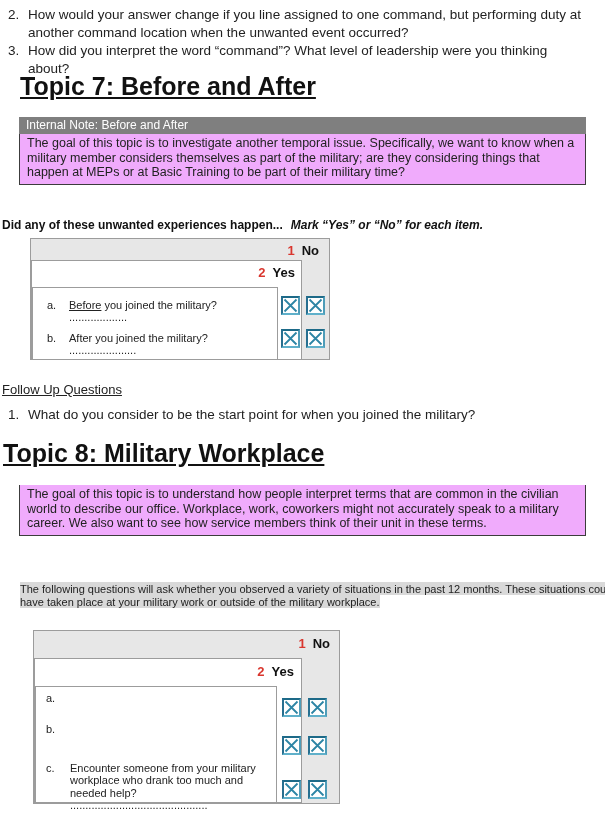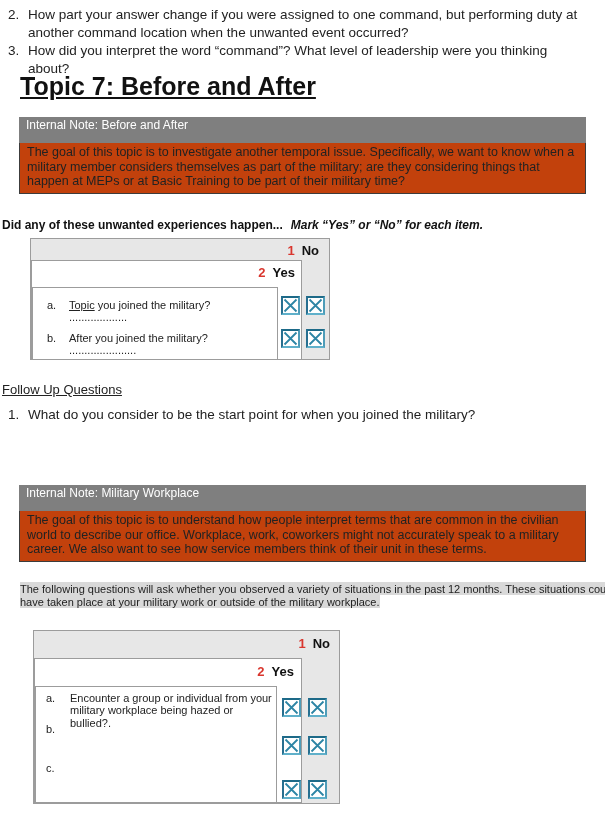--- a/index.html
+++ b/index.html
@@ -15,24 +15,24 @@
   .olist .txt { flex:1; }
   
   .topic-heading {
     font-size:25px; font-weight:700; letter-spacing:0px;
     text-decoration:underline; color:#111; white-space:nowrap;
   }
   
   .note { width:567px; }
   .note-header {
     background:#7f7f7f; color:#ffffff; font-size:12px; line-height:15px;
-    padding:1px 7px 10px 7px;
+    padding:1px 7px 1px 7px;
   }
   .note-body {
-    background:#c2410c; border:1px solid #3c3c3c; border-top:none;
+    background:#f0abfc; border:1px solid #3c3c3c; border-top:none;
     font-size:12.5px; line-height:14.6px; padding:2px 7px 4px 7px; color:#222;
   }
   
   .stem { font-size:12px; font-weight:700; color:#111; white-space:nowrap; }
   .stem .instr { font-style:italic; margin-left:8px; }
   
   .gridbox { border:1px solid #9c9c9c; }
   .graybox { background:#e7e7e7; }
   .whitebox { background:#ffffff; }
   .col-label { position:absolute; font-size:13px; font-weight:700; color:#111; white-space:nowrap; }
@@ -54,21 +54,21 @@
   .intro { font-size:11px; line-height:13px; color:#222; width:601px; }
   .intro span { background:#d9d9d9; padding:0.5px 0; }
 </style>
 </head>
 <body>
 
 <div id="page">
 
   <div class="abs olist" style="left:8px; top:6px; width:575px;">
     <span class="num">2.</span>
-    <span class="txt">How part your answer change if you were assigned to one command, but performing duty at another command location when the unwanted event occurred?</span>
+    <span class="txt">How would your answer change if you line assigned to one command, but performing duty at another command location when the unwanted event occurred?</span>
   </div>
   <div class="abs olist" style="left:8px; top:42px; width:575px;">
     <span class="num">3.</span>
     <span class="txt">How did you interpret the word “command”? What level of leadership were you thinking about?</span>
   </div>
 
   <div class="abs topic-heading" style="left:20px; top:72px;">Topic 7: Before and After</div>
 
   <div class="abs note" style="left:19px; top:117px;">
     <div class="note-header">Internal Note: Before and After</div>
@@ -85,21 +85,21 @@
     </div>
   </div>
   <div class="abs gridbox whitebox" style="left:31px; top:260px; width:271px; height:100px;">
     <div class="col-label" style="top:4px; right:6px;">
       <span class="rn">2</span><span>Yes</span>
     </div>
   </div>
   <div class="abs gridbox whitebox" style="left:32px; top:287px; width:246px; height:73px;">
     <div class="grow" style="top:11px; left:14px; width:222px;">
       <span class="letter" style="width:22px;">a.</span>
-      <span class="gtxt"><span class="u">Topic</span><span> you joined the military? ...................</span></span>
+      <span class="gtxt"><span class="u">Before</span><span> you joined the military? ...................</span></span>
     </div>
     <div class="grow" style="top:44px; left:14px; width:222px;">
       <span class="letter" style="width:22px;">b.</span>
       <span class="gtxt">After you joined the military? ......................</span>
     </div>
   </div>
 
   <div class="cb" style="left:281px; top:296px;">
       <svg viewBox="0 0 15 15" preserveAspectRatio="none">
         <path d="M1.5 1.5 L13.5 13.5 M13.5 1.5 L1.5 13.5" stroke="#2d85a5" stroke-width="1.8" fill="none"></path>
@@ -120,23 +120,23 @@
         <path d="M1.5 1.5 L13.5 13.5 M13.5 1.5 L1.5 13.5" stroke="#2d85a5" stroke-width="1.8" fill="none"></path>
       </svg>
     </div>
 
   <div class="abs followup-title" style="left:2px; top:382px;">Follow Up Questions</div>
   <div class="abs olist" style="left:8px; top:406px; width:570px;">
     <span class="num">1.</span>
     <span class="txt">What do you consider to be the start point for when you joined the military?</span>
   </div>
 
+  <div class="abs topic-heading" style="left:3px; top:439px;">Topic 8: Military Workplace</div>
 
   <div class="abs note" style="left:19px; top:485px;">
-    <div class="note-header">Internal Note: Military Workplace</div>
     <div class="note-body">The goal of this topic is to understand how people interpret terms that are common in the civilian world to describe our office.  Workplace, work, coworkers might not accurately speak to a military career.  We also want to see how service members think of their unit in these terms.</div>
   </div>
 
   <div class="abs intro" style="left:2px; top:582px;margin-left:18px;">
     <span>The following questions will ask whether you observed a variety of situations in the past 12 months.  These situations could have taken place at your military work or outside of the military workplace.</span>
   </div>
 
 
   <div class="abs gridbox graybox" style="left:33px; top:630px; width:307px; height:174px;">
     <div class="col-label" style="top:5px; right:9px;">
@@ -144,27 +144,27 @@
     </div>
   </div>
   <div class="abs gridbox whitebox" style="left:34px; top:658px; width:268px; height:145px;">
     <div class="col-label" style="top:5px; right:7px;">
       <span class="rn">2</span><span>Yes</span>
     </div>
   </div>
   <div class="abs gridbox whitebox" style="left:35px; top:686px; width:242px; height:117px;">
     <div class="grow" style="top:5px; left:10px; width:228px;">
       <span class="letter" style="width:24px;">a.</span>
-      <span class="gtxt">Encounter a group or individual from your military workplace being hazed or bullied?.</span>
     </div>
     <div class="grow" style="top:36px; left:10px; width:228px;">
       <span class="letter" style="width:24px;">b.</span>
     </div>
     <div class="grow" style="top:75px; left:10px; width:228px;">
       <span class="letter" style="width:24px;">c.</span>
+      <span class="gtxt">Encounter someone from your military workplace who drank too much and needed help? .............................................</span>
     </div>
   </div>
 
   <div class="cb" style="left:282px; top:698px;">
       <svg viewBox="0 0 15 15" preserveAspectRatio="none">
         <path d="M1.5 1.5 L13.5 13.5 M13.5 1.5 L1.5 13.5" stroke="#2d85a5" stroke-width="1.8" fill="none"></path>
       </svg>
     </div>
   <div class="cb" style="left:308px; top:698px;">
       <svg viewBox="0 0 15 15" preserveAspectRatio="none">

